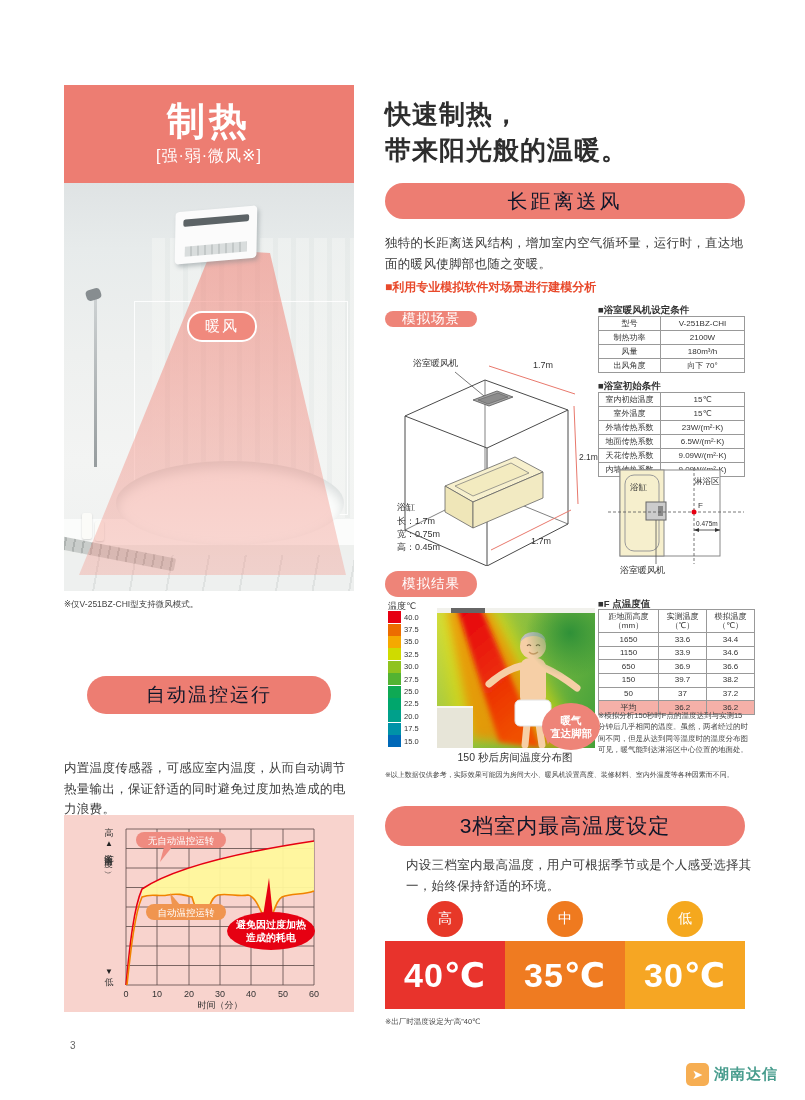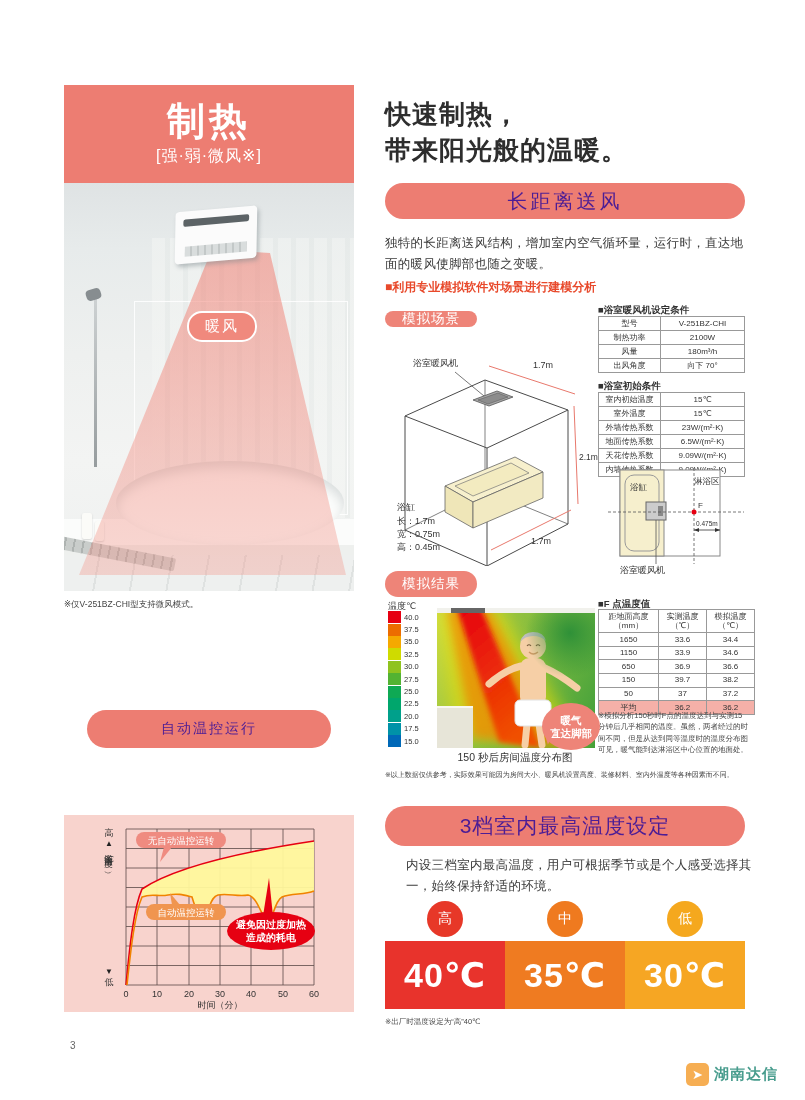--- a/index.html
+++ b/index.html
@@ -4,21 +4,21 @@
 <style>
   html,body{margin:0;padding:0;background:#ffffff;}
   body{font-family:"Liberation Sans","DejaVu Sans",sans-serif;color:#333;}
   .page{position:relative;width:805px;height:1100px;background:#fff;overflow:hidden;}
   .abs{position:absolute;}
 
   
   .hero-head{left:64px;top:85px;width:290px;height:98px;background:#ed7d72;display:flex;flex-direction:column;align-items:center;justify-content:center;gap:6px;}
   .hero-title{color:#fff;font-size:38px;font-weight:bold;letter-spacing:4px;line-height:1;}
   .hero-sub{color:#fff;font-size:16px;letter-spacing:1px;}
-  .pill{background:#ed7d72;color:#4c1d95;border-radius:999px;display:flex;align-items:center;justify-content:center;}
+  .pill{background:#ed7d72;color:#0f172a;border-radius:999px;display:flex;align-items:center;justify-content:center;}
   .badge{background:#ee8478;color:#fff;border-radius:14px;display:flex;align-items:center;justify-content:center;font-size:13.5px;letter-spacing:1px;}
 
   
   .photo{left:64px;top:183px;width:290px;height:408px;overflow:hidden;background:linear-gradient(180deg,#dfe3e4 0%,#e7ebeb 16%,#eef0ef 42%,#f3f4f3 68%,#eef0ef 100%);}
   .curtain{position:absolute;left:88px;top:55px;width:202px;height:280px;background:repeating-linear-gradient(90deg,#f3f5f3 0 13px,#e7ebe9 13px 18px);opacity:.55;}
   .frame{position:absolute;left:70px;top:118px;width:212px;height:212px;border:1px solid rgba(255,255,255,.85);}
   .unit{position:absolute;left:111px;top:26px;width:82px;height:52px;background:#fbfbfb;border-radius:4px;transform:rotate(-5deg) skewX(-6deg);box-shadow:2px 3px 4px rgba(120,130,135,.45);}
   .unit .vent{position:absolute;left:8px;top:8px;width:66px;height:7px;background:#5c6366;border-radius:2px;}
   .unit .grille{position:absolute;left:10px;bottom:7px;width:62px;height:10px;background:repeating-linear-gradient(90deg,#d9dddd 0 5px,#c3c8c8 5px 7px);}
   .cone{position:absolute;left:0;top:0;width:290px;height:408px;background:linear-gradient(180deg,rgba(240,128,116,.62),rgba(243,152,140,.34));clip-path:polygon(148px 66px,206px 70px,282px 392px,15px 392px);}
@@ -105,22 +105,23 @@
     <div class="cone"></div>
     <div class="unit">
       <div class="vent"></div>
       <div class="grille"></div>
     </div>
     <div class="warm-pill">暖风</div>
   </div>
 
   <div class="abs caption" style="left:64px;top:599px;width:290px;">※仅V-251BZ-CHI型支持微风模式。</div>
 
-  <div class="abs pill" style="left:87px;top:710px;width:244px;height:38px;font-size:14px;letter-spacing:2px;">自动温控运行</div>
-
+  <div class="abs pill" style="left:87px;top:676px;width:244px;height:38px;font-size:19px;letter-spacing:2px;">自动温控运行</div>
+
+  <div class="abs body-text" style="left:64px;top:758px;width:292px;">内置温度传感器，可感应室内温度，从而自动调节热量输出，保证舒适的同时避免过度加热造成的电力浪费。</div>
 
   <div class="abs chart-panel">
     <div class="yaxis">
       <span class="hl-lab">高</span>
       <span class="arr">▲</span>
       <span class="vtext">浴室内温度（℃）</span>
       <span class="arr">▼</span>
       <span class="hl-lab">低</span>
     </div>
     <svg width="290" height="197" viewBox="0 0 290 197">

